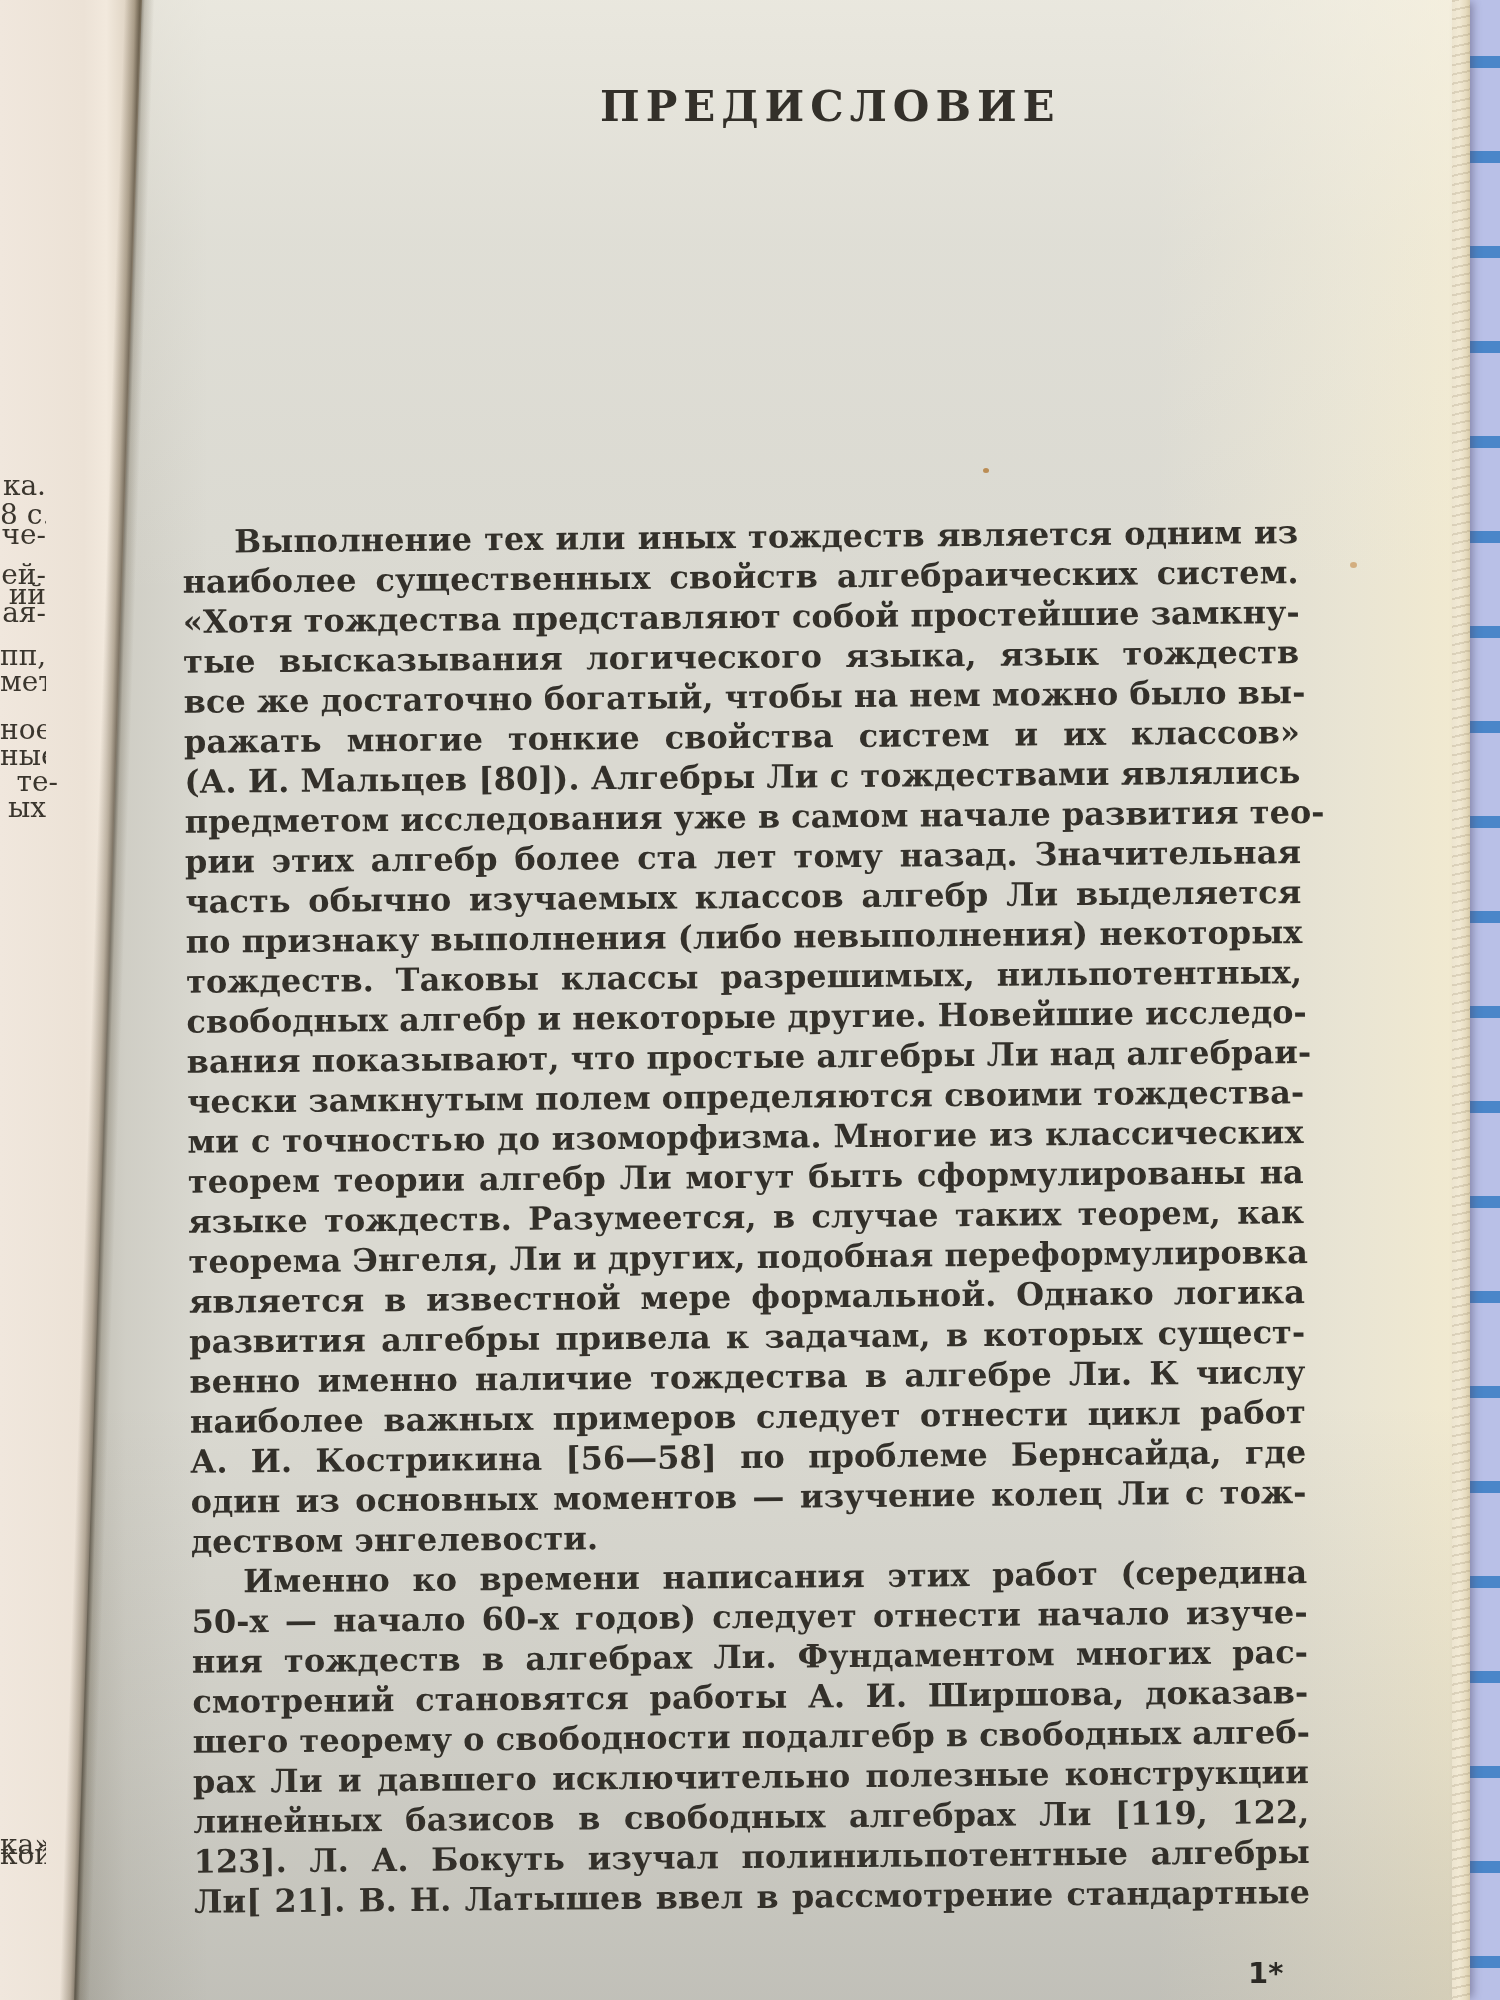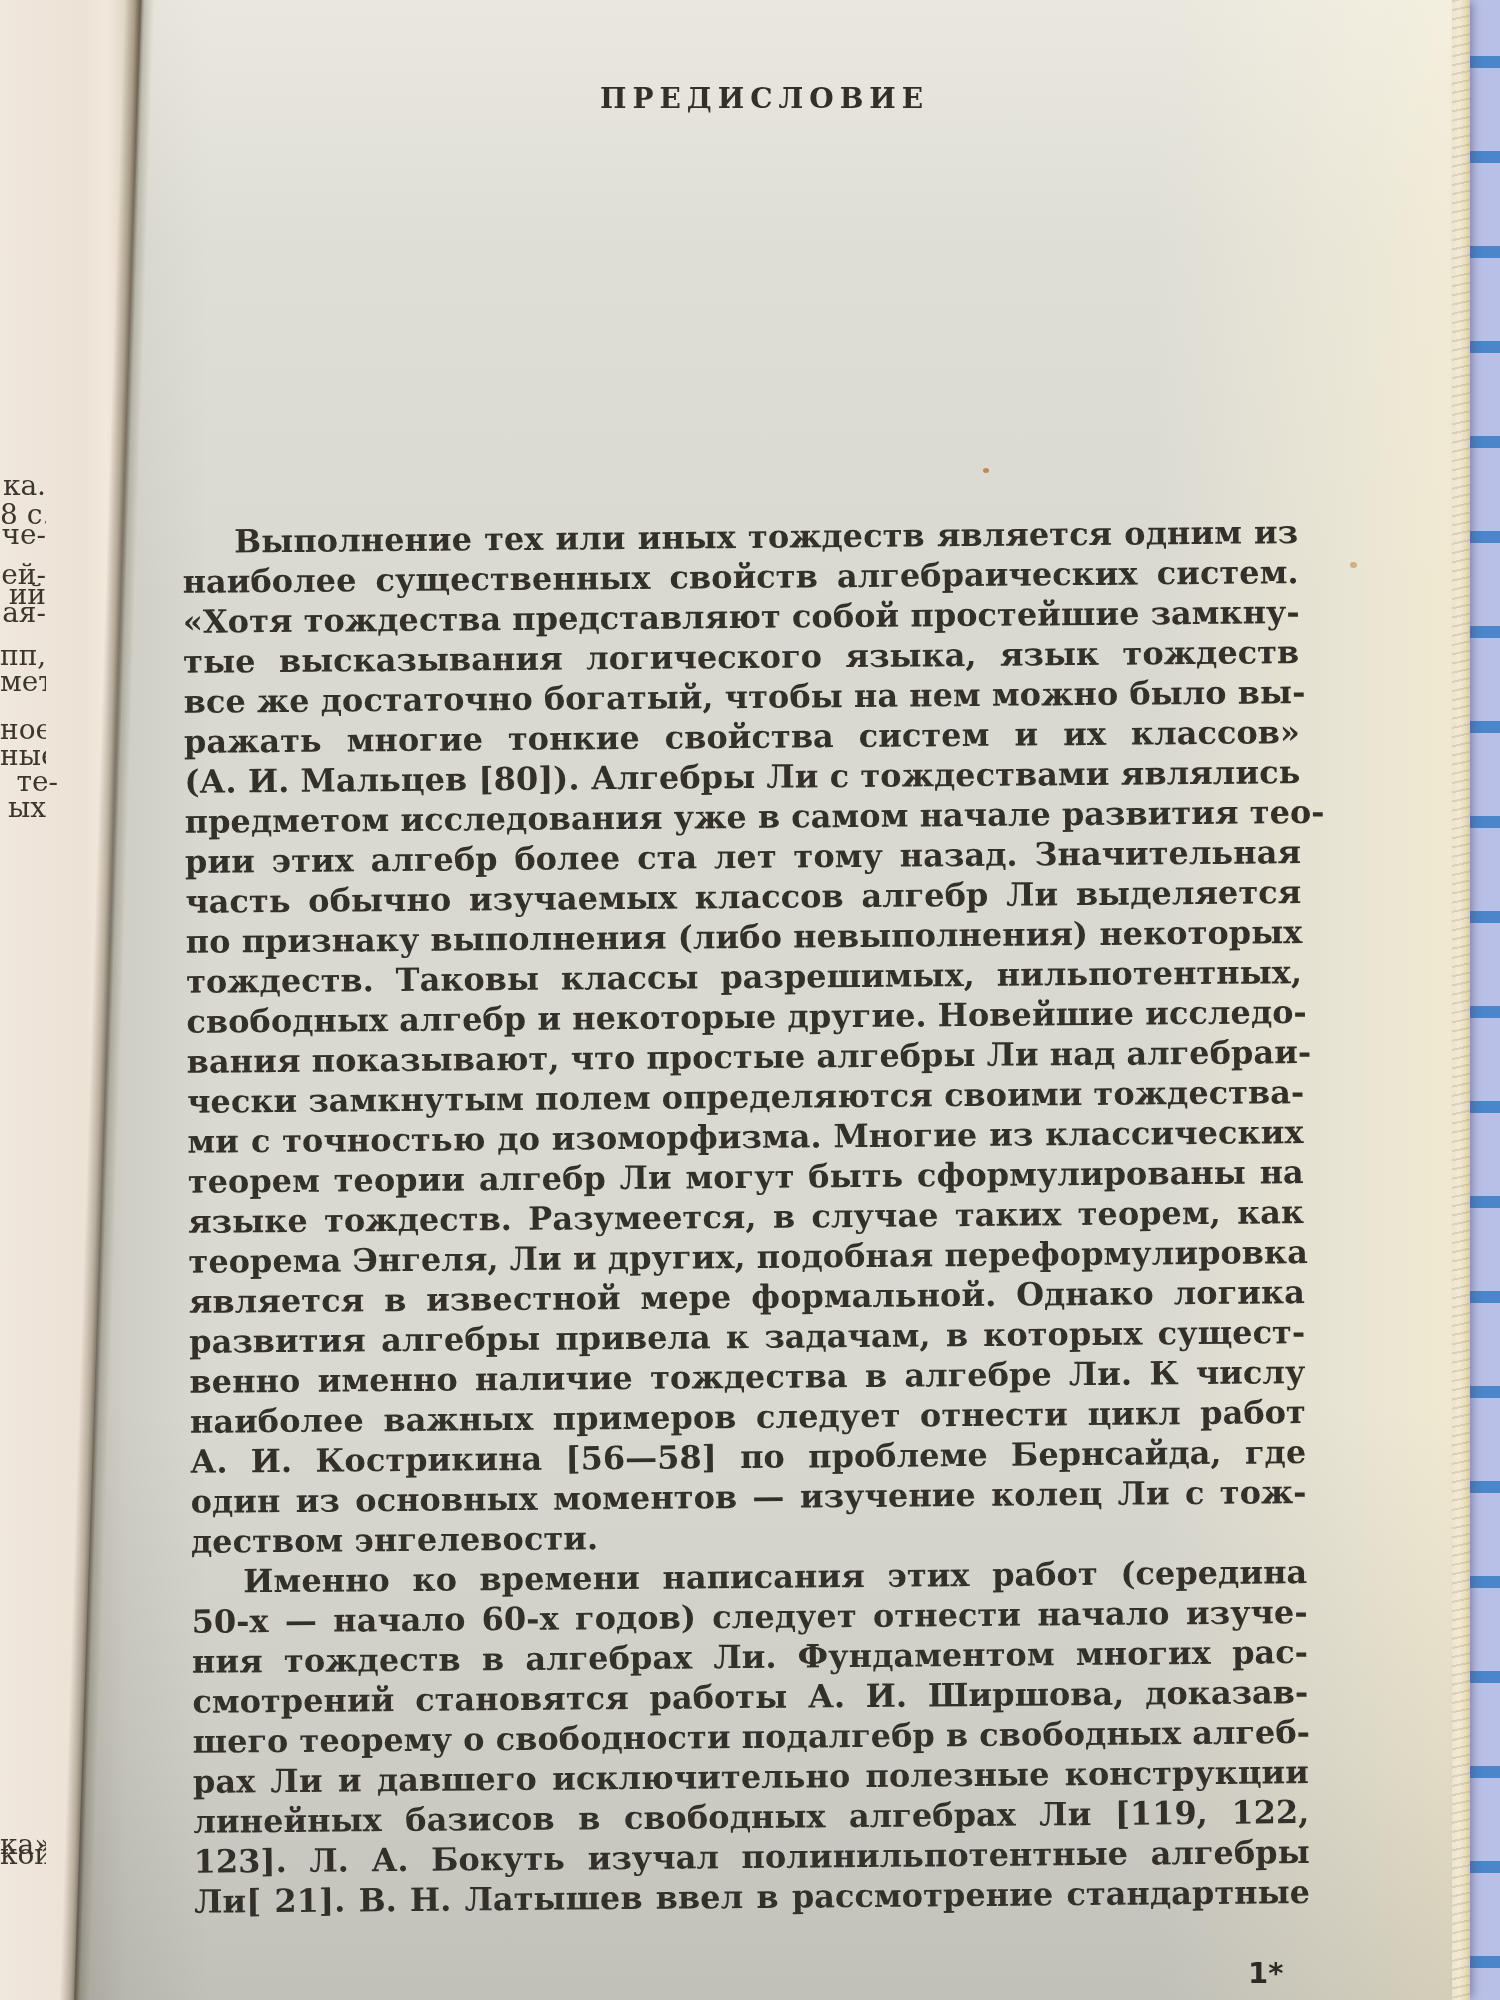--- a/index.html
+++ b/index.html
@@ -36,21 +36,21 @@
 
   
   .notebook-edge{position:absolute;left:1466px;top:0;width:34px;height:100%;z-index:0;
     background:repeating-linear-gradient(180deg,
       var(--notebook-bg,#b9c0e7) 0px, var(--notebook-bg,#b9c0e7) 56px,
       var(--notebook-stripe,#4a86c9) 56px, var(--notebook-stripe,#4a86c9) 68px,
       var(--notebook-bg,#b9c0e7) 68px, var(--notebook-bg,#b9c0e7) 95px);}
 
   
   .page-title{position:absolute;left:600px;top:82px;z-index:5;
-    font-size:28px;font-weight:700;letter-spacing:6px;color:var(--ink,#33302a);white-space:nowrap;}
+    font-size:42px;font-weight:700;letter-spacing:6px;color:var(--ink,#33302a);white-space:nowrap;}
 
   
   .body-text{position:absolute;left:182px;top:517px;width:1116px;z-index:5;
     transform:rotate(-0.5deg);transform-origin:50% 0;color:var(--ink,#33302a);}
   .line{height:40px;line-height:40px;font-size:32px;font-weight:600;
     text-align:justify;text-align-last:justify;white-space:nowrap;}
   .line.indent{text-indent:52px;}
   .line.line-last{text-align-last:left;}
 
   .signature-mark{position:absolute;left:1248px;top:1956px;z-index:5;

